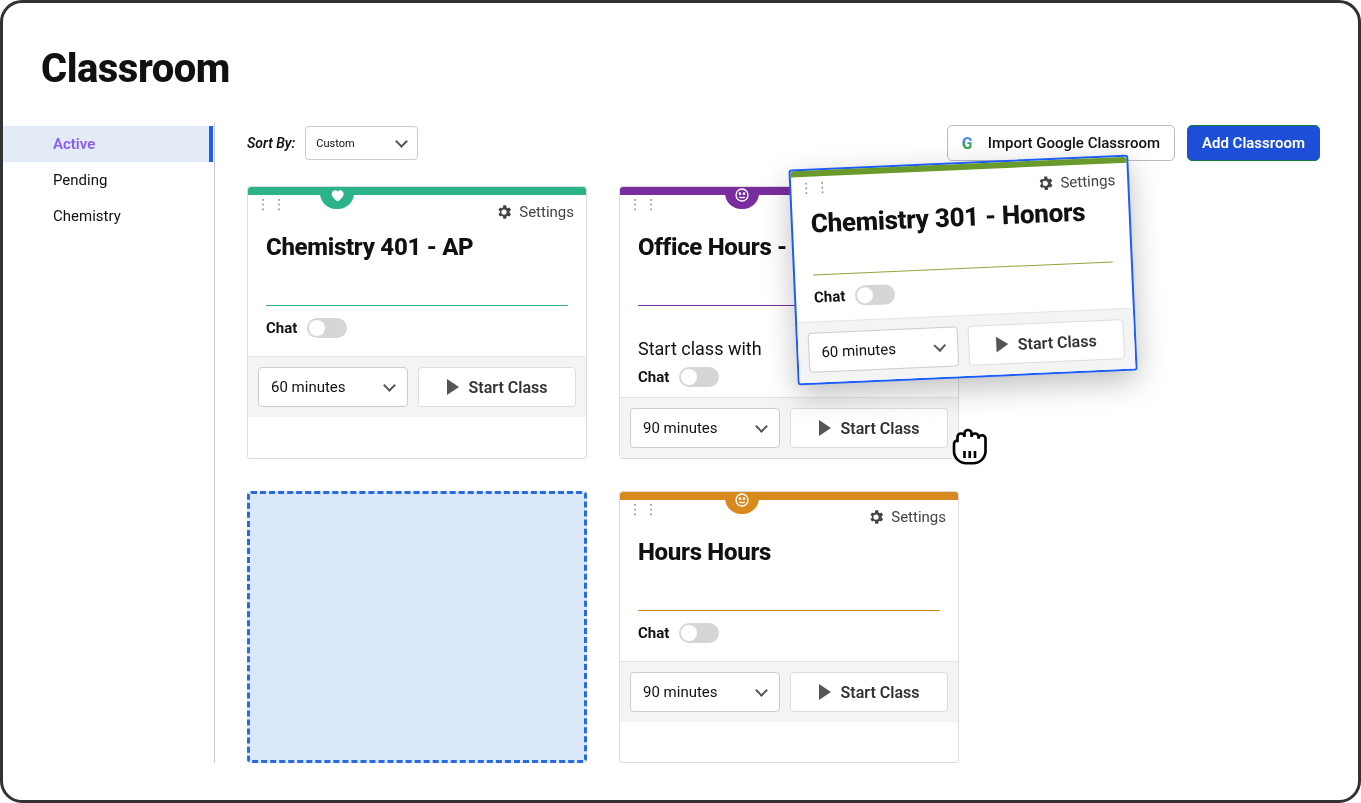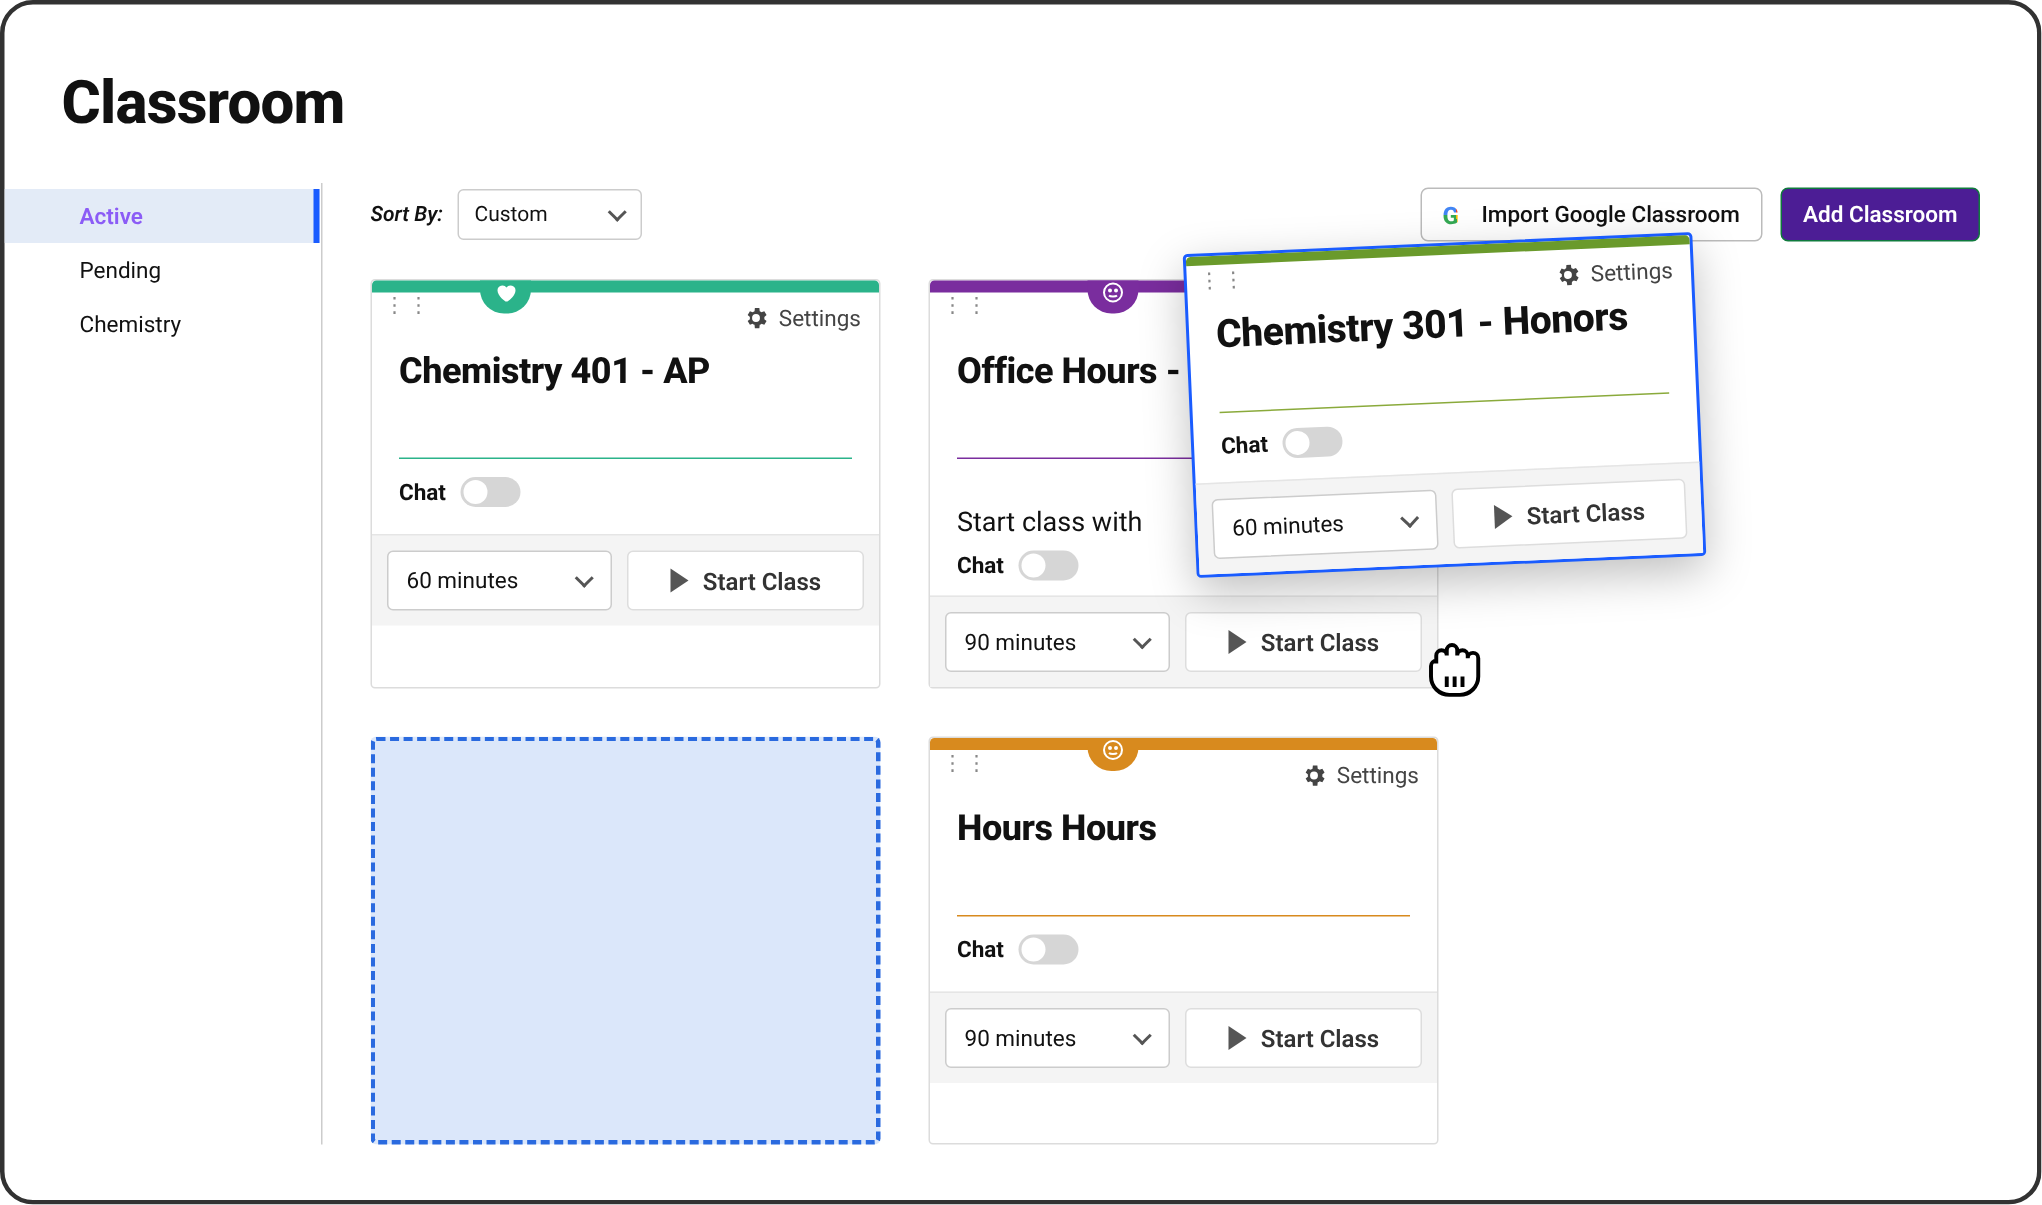--- a/index.html
+++ b/index.html
@@ -61,40 +61,40 @@
     height:42px;
     width: 100%;
   }
   .sort-label { font-size:14px; font-weight:600; margin-right:10px;font-style:italic; }
   .select {
     height: 34px;
     border:1px solid #ccc;
     border-radius:4px;
     display:flex; align-items:center;
     padding: 0 10px;
-    font-size:14px;
+    font-size:11px;
     gap: 40px;
     cursor:pointer;
     background:#fff;
   }
   .spacer { flex:1; }
   .btn {
     height:36px;
     border:1px solid #bbb;
     border-radius:5px;
     padding: 0 14px;
     display:flex; align-items:center;
     font-size:15px;
     cursor:pointer;
     background:#fff;
     gap:8px;
     font-weight:500;
   }
   .btn.primary {
-    background:#4c1d95;
+    background:#1d4ed8;
     color:#fff;
     border-color:#0f7a3d;
     font-weight:600;
   }
   
   .grid {
     position: relative;
     padding: 22px 38px 0 32px;
     display:flex;
     flex-wrap:wrap;

